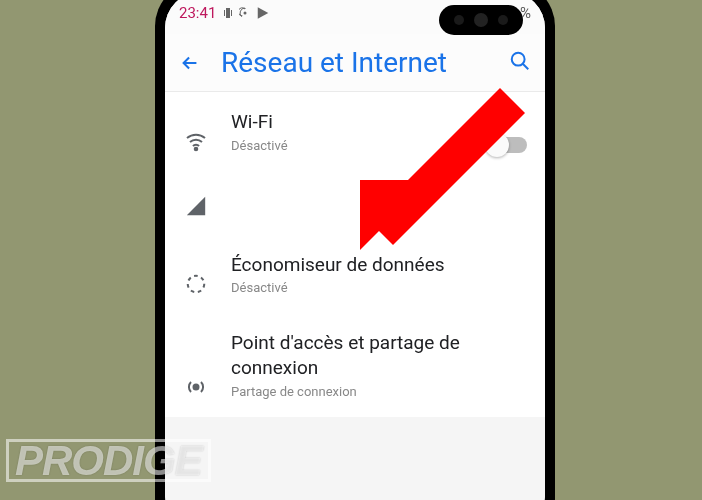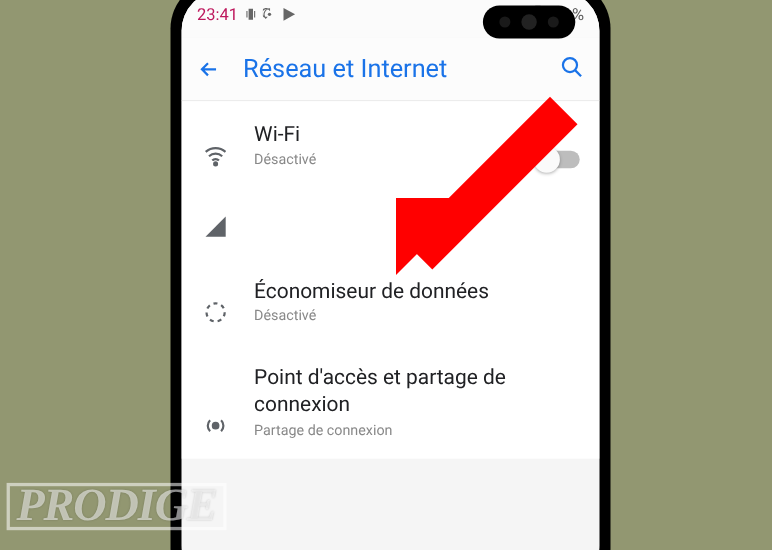--- a/index.html
+++ b/index.html
@@ -66,21 +66,21 @@
   .header {
     height: 58px;
     background: #fcfcfc;
     display: flex;
     align-items: center;
     padding: 0 14px;
     gap: 20px;
     border-bottom: 1px solid #eaeaea;
   }
   .header .back { color: #1a73e8; display:flex; }
-  .header .title { color: #1a73e8; font-size: 23px; font-weight: 400; flex:1; }
+  .header .title { color: #1a73e8; font-size: 28px; font-weight: 400; flex:1; }
   .header .search { color: #1a73e8; }
   .content { background:#fff; }
   .row {
     display: flex;
     align-items: flex-end;
     padding: 18px 18px 18px 18px;
     gap: 22px;
   }
   .row .icon-slot {
     width: 26px;
@@ -104,21 +104,21 @@
     position: absolute;
     left: 340px;
     top: 80px;
     pointer-events: none;
   }
   .watermark {
     position: absolute;
     left: 6px;
     bottom: 18px;
     color: rgba(255,255,255,.55);
-    font-family: Liberation Serif, serif;
+    font-family: Liberation Sans, sans-serif;
     font-weight: 900;
     font-style: italic;
     letter-spacing: -1px;
     line-height: .85;
     text-shadow: 0 0 2px rgba(0,0,0,.2);
   }
   .watermark .l1 { font-size: 42px; }
   .watermark .l2 { font-size: 27px; margin-top:-2px; letter-spacing:1px; font-style:normal; font-weight:800; }
   .wm-box {
     border: 3px solid rgba(255,255,255,.55);

